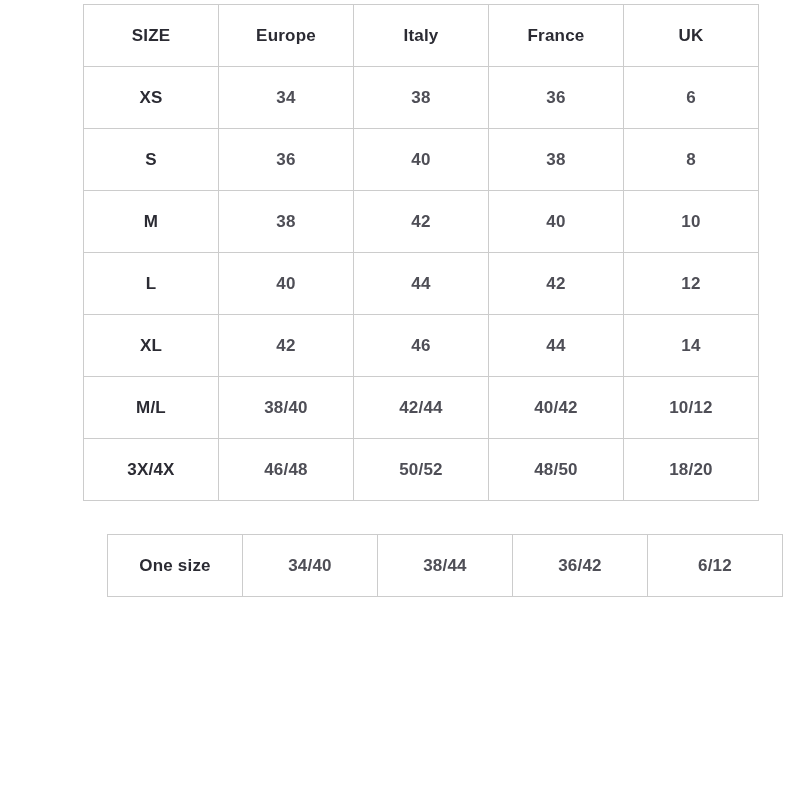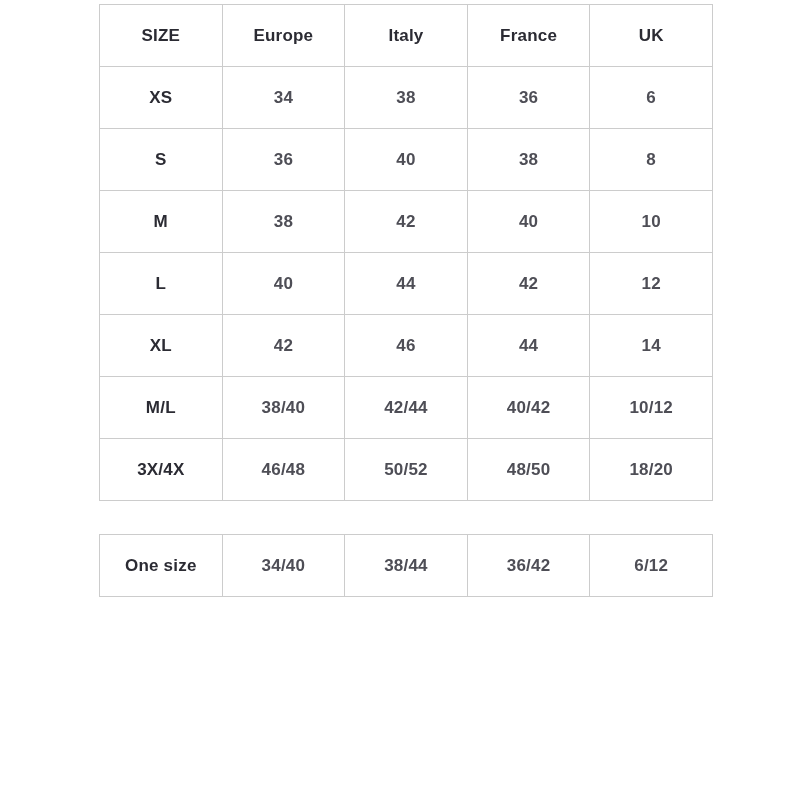--- a/index.html
+++ b/index.html
@@ -11,23 +11,23 @@
   }
   .page {
     position: relative;
     width: 800px;
     height: 800px;
     background: #ffffff;
     overflow: hidden;
   }
   .tables-wrap {
     position: absolute;
-    left: 99px;
+    left: 83px;
     top: 4px;
-    width: 614px;
+    width: 676px;
   }
   table.size-table {
     border-collapse: collapse;
     width: 100%;
     table-layout: fixed;
     background: #ffffff;
   }
   table.size-table th,
   table.size-table td {
     border: 1px solid #cccccc;
@@ -42,20 +42,21 @@
   table.size-table th {
     font-weight: bold;
     color: #2b2b33;
   }
   table.size-table td {
     font-weight: bold;
     color: #4e4e56;
   }
   table.size-table.secondary {
     margin-top: 33px;
+    margin-left: 24px;
   }
 </style>
 </head>
 <body>
 
 <div class="page">
   <div class="tables-wrap">
 
     <table class="size-table main">
       <thead>

